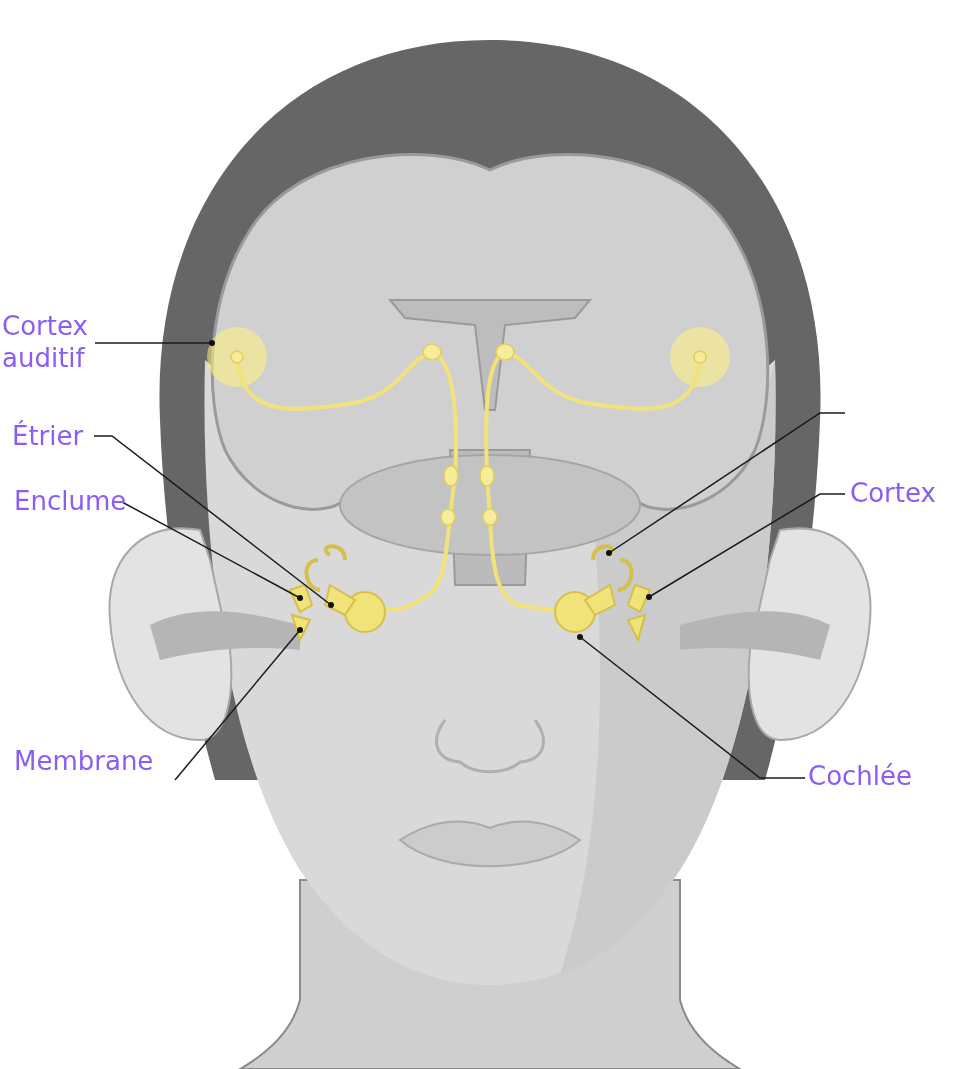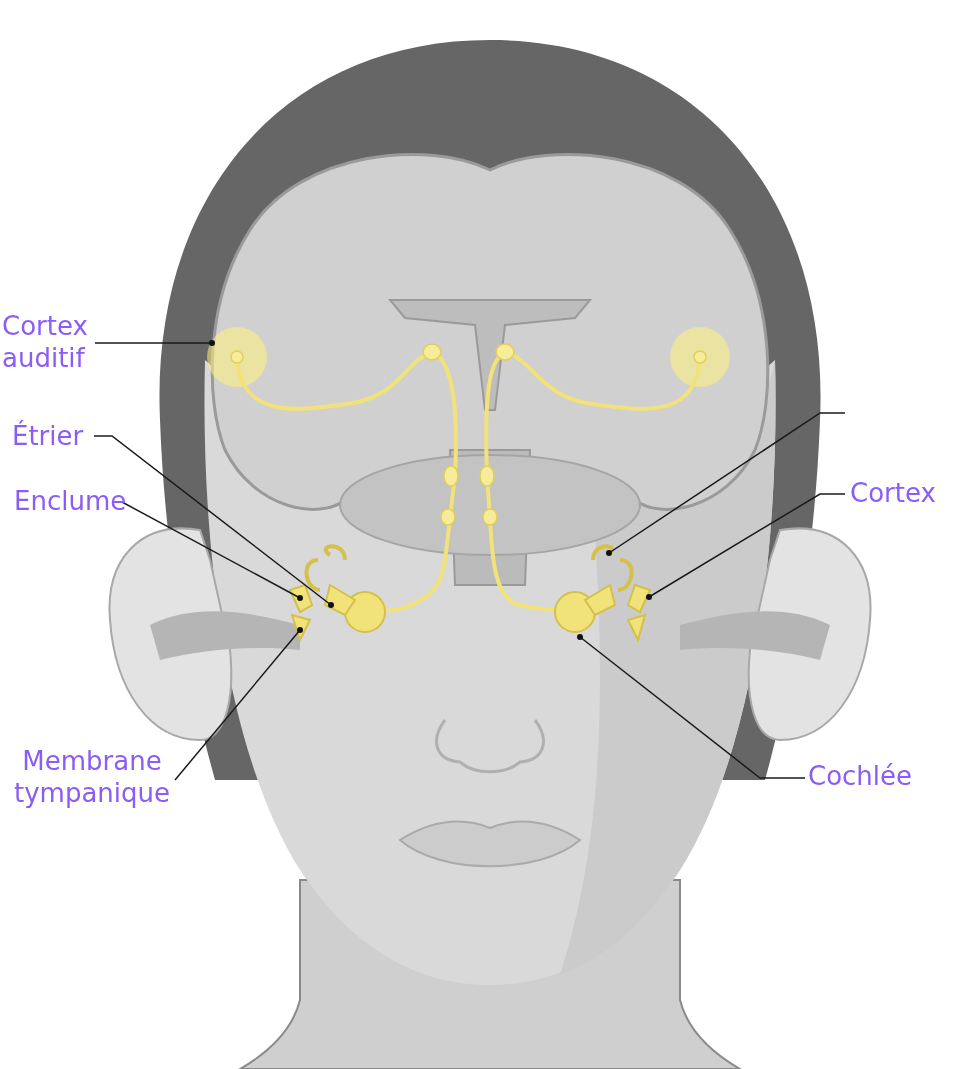--- a/index.html
+++ b/index.html
@@ -91,18 +91,17 @@
 </svg>
 
 <div class="label" style="left:2px; top:310px;">
   <div>Cortex</div>
   <div>auditif</div>
 </div>
 <div class="label" style="left:12px; top:420px;">Étrier</div>
 <div class="label" style="left:14px; top:485px;">Enclume</div>
 <div class="label" style="left:14px; top:745px; text-align:center;">
   <div>Membrane</div>
-  <div>tympanique</div>
 </div>
 <div class="label right" style="left:835px; top:348px;">
 </div>
 <div class="label" style="left:850px; top:477px;">Cortex</div>
 <div class="label" style="left:808px; top:760px;">Cochlée</div>
 
 </body></html>

